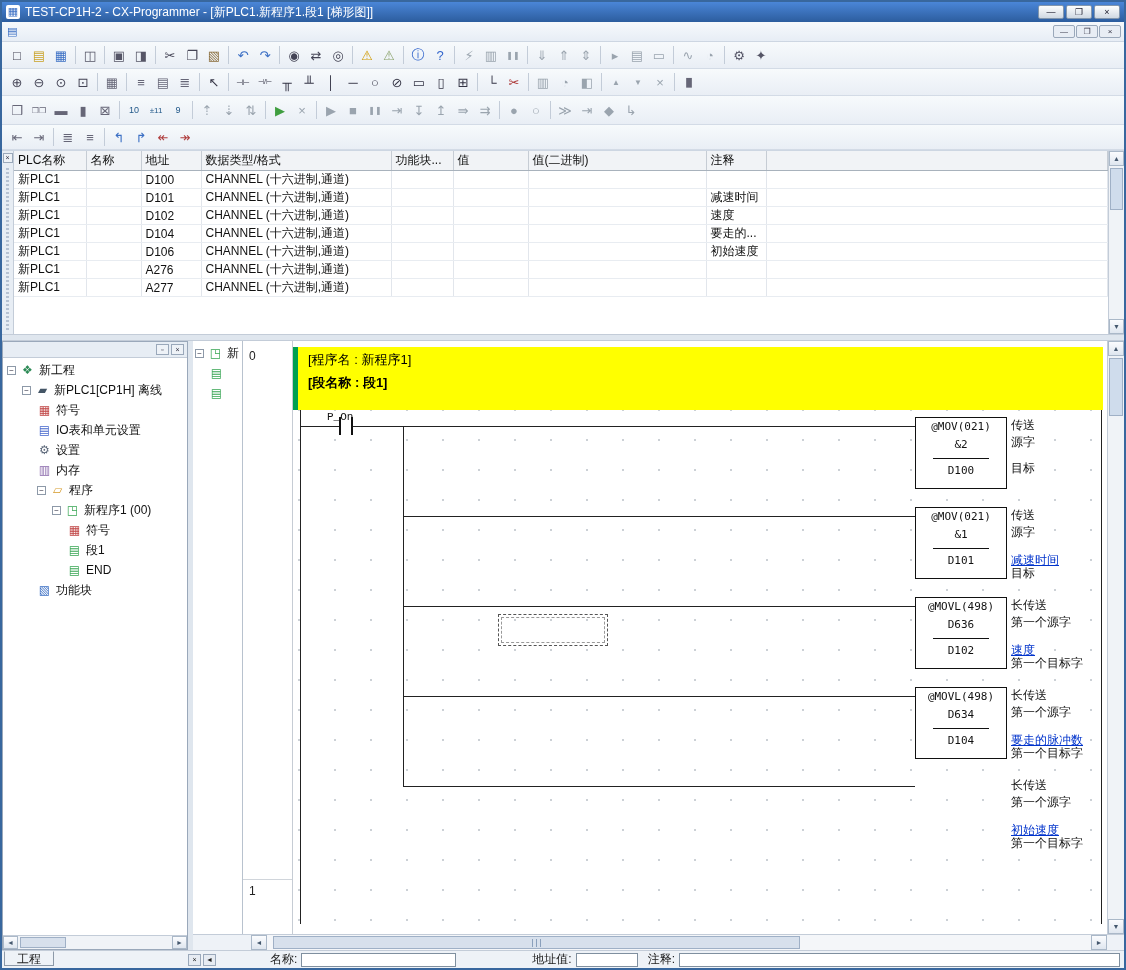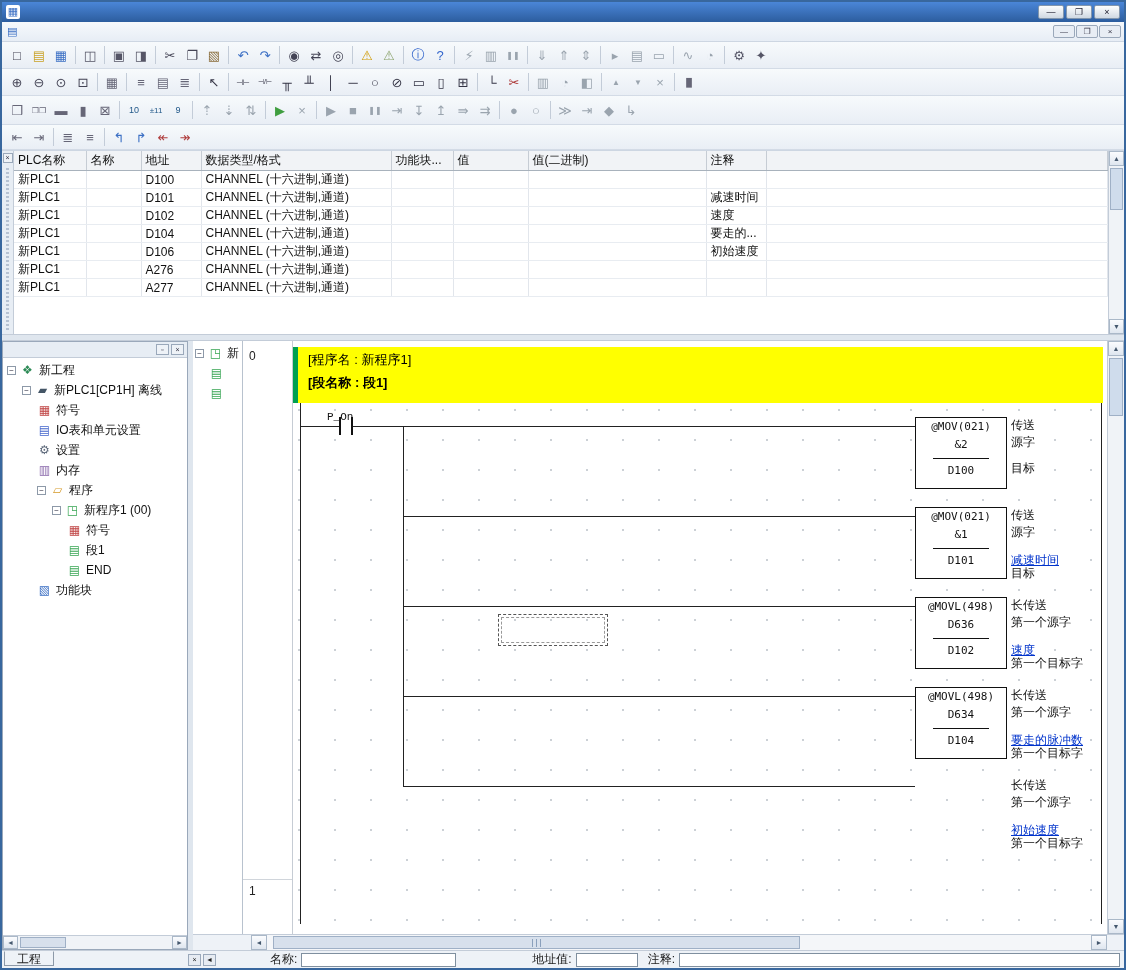--- a/index.html
+++ b/index.html
@@ -73,21 +73,21 @@
 .vsplit{flex:0 0 5px;background:#dfe6ee;}
 
 
 .ladder{flex:1;display:flex;flex-direction:column;min-width:0;}
 .ladder-top{flex:1;display:flex;min-height:0;}
 .mini{flex:0 0 50px;background:#fff;border-right:1px solid #b8c2ce;padding-top:2px;font-size:12px;overflow:hidden;}
 .rungcol{flex:0 0 50px;background:#fff;border-right:1px solid #c6ccd4;position:relative;font-size:12px;color:#222;}
 .rnum{position:absolute;left:6px;}
 .rsep{position:absolute;left:0;right:0;height:1px;background:#d0d5db;}
 .canvas{flex:1;position:relative;background:#fff;overflow:hidden;background-image:radial-gradient(circle,#ccd1d6 1px,transparent 1.3px);background-size:36px 30px;background-position:24px 24px;}
-.lheader{position:absolute;left:0;top:6px;width:810px;height:56px;background:#ffff00;border-left:5px solid #00a050;z-index:2;}
+.lheader{position:absolute;left:0;top:6px;width:810px;height:63px;background:#ffff00;border-left:5px solid #00a050;z-index:2;}
 .lh1,.lh2{position:absolute;left:10px;white-space:nowrap;color:#000;font-size:13px;}
 .lh1{top:4px;}.lh2{top:27px;font-weight:bold;}
 .busbar{position:absolute;width:1px;background:#222;z-index:1;}
 .wire-h{position:absolute;height:1px;background:#222;z-index:1;}
 .branch-v{position:absolute;left:110px;top:85px;width:1px;height:360px;background:#222;z-index:1;}
 .contact-gap{position:absolute;left:48px;top:83px;width:10px;height:5px;background:#fff;z-index:2;}
 .contact-bar{position:absolute;width:2px;height:18px;background:#111;top:76px;z-index:3;}
 .contact-label{position:absolute;left:34px;top:62px;font-family:Liberation Mono, monospace;font-size:11px;color:#111;z-index:2;margin-top:8px;}
 .iblock{position:absolute;border:1px solid #111;background:#fff;font-family:"DejaVu Sans Mono",monospace;font-size:11px;color:#111;z-index:2;}
 .b-instr{position:absolute;left:0;right:0;top:2px;text-align:center;}
@@ -123,20 +123,21 @@
 .lbl-cmt{margin-left:10px;}
 .in-cmt{flex:1;margin:0 4px;}
 </style>
 </head>
 <body>
 
 <div class="app">
 
   <div class="titlebar">
     <span class="title-icon">▦</span>
+    <span class="title-text">TEST-CP1H-2 - CX-Programmer - [新PLC1.新程序1.段1 [梯形图]]</span>
     <span class="winbtns">
         <span class="tbicon">—</span>
         <span class="tbicon">❐</span>
         <span class="tbicon">×</span>
       </span>
   </div>
 
   <div class="menubar">
     <span class="child-icon">▤</span>
     <span class="childbtns">

